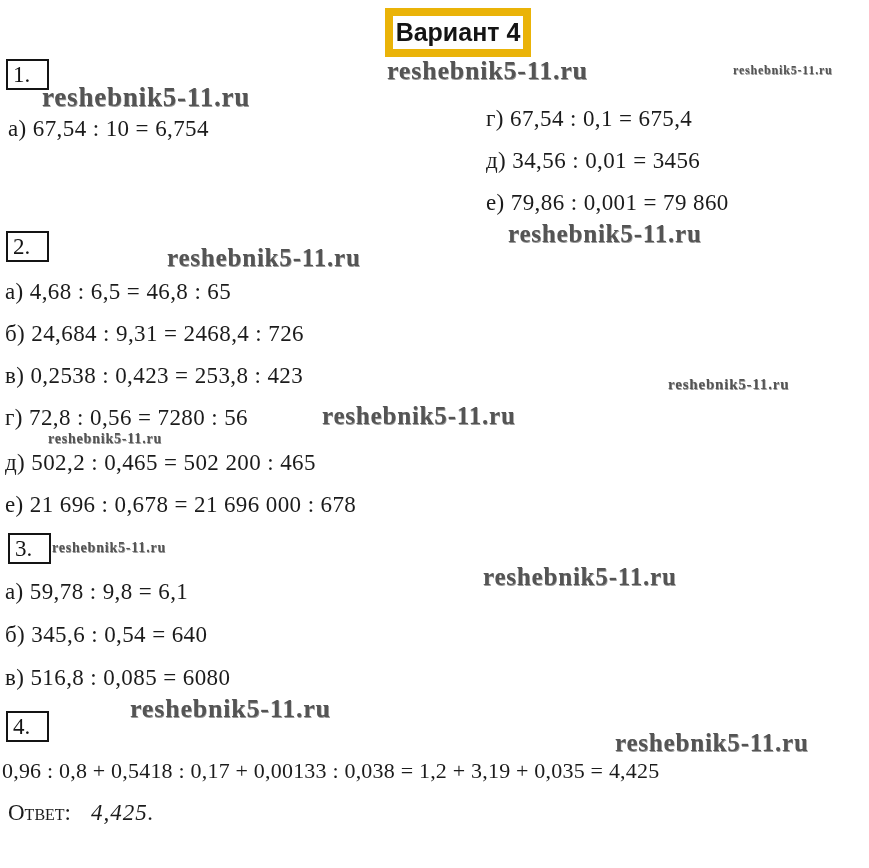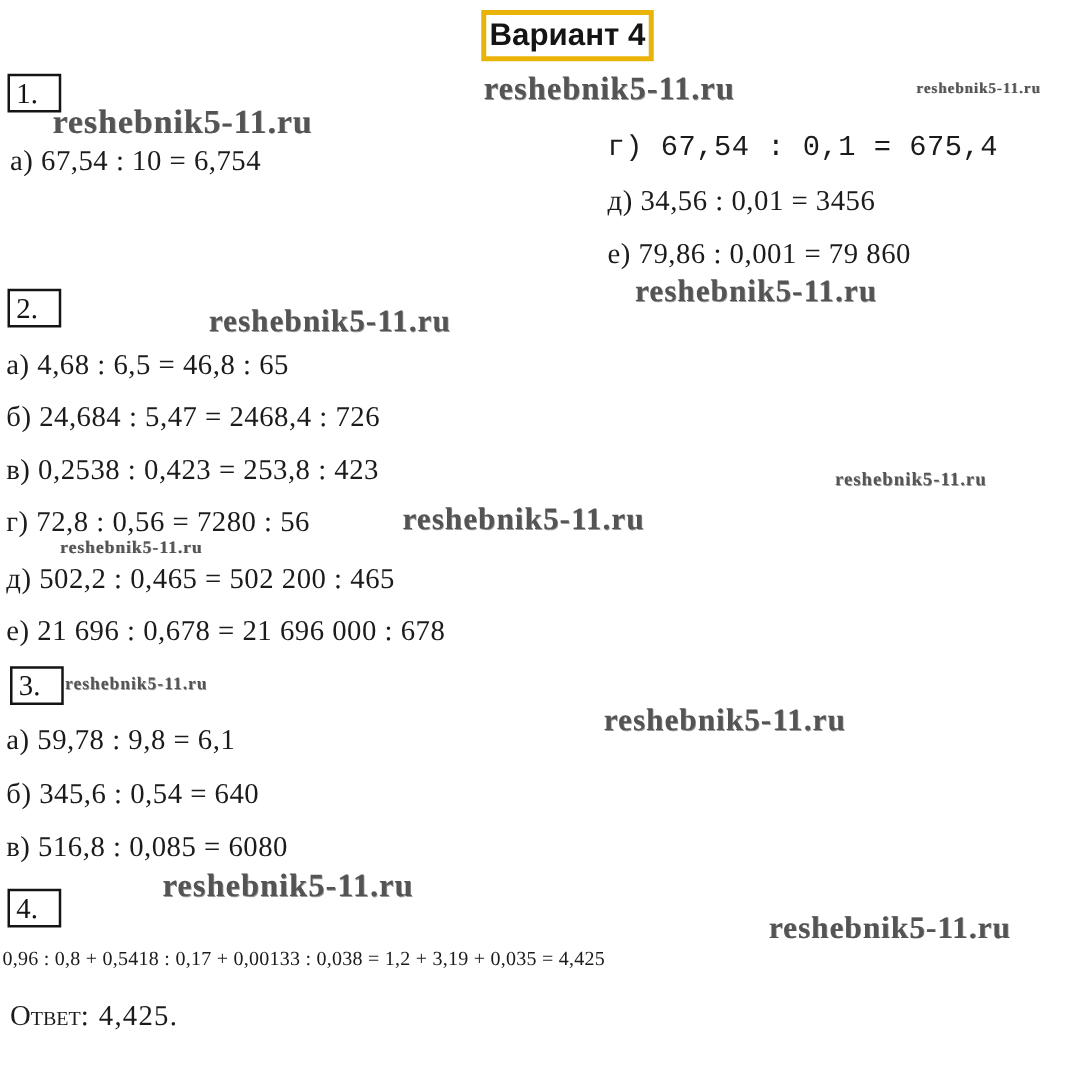--- a/index.html
+++ b/index.html
@@ -2,44 +2,44 @@
 <html><head>
 <meta charset="utf-8">
 <style>
   html,body{margin:0;padding:0;background:#ffffff;}
   .page{
     position:relative;width:869px;height:868px;background:#ffffff;overflow:hidden;
     font-family:"Liberation Serif", serif;color:#1b1b1b;
   }
   .title-box{
     position:absolute;left:385px;top:8px;width:130px;height:33px;
-    border:4px solid #eab308;display:flex;align-items:center;justify-content:center;
+    border:8px solid #eab308;display:flex;align-items:center;justify-content:center;
     font-family:"Liberation Sans", sans-serif;font-weight:bold;font-size:25px;color:#141414;
     background:#fff;
   }
   .num-box{
     position:absolute;width:34px;height:27px;border:2px solid #141414;
     display:flex;align-items:center;justify-content:flex-start;padding-left:5px;
     font-size:23px;color:#141414;background:#fff;line-height:1;
   }
   .eq{
     position:absolute;font-size:23px;letter-spacing:0.4px;white-space:nowrap;
     color:#1b1b1b;line-height:1.2;
   }
-  .eq-long{font-size:16px;letter-spacing:0.2px;}
+  .eq-long{font-size:22px;letter-spacing:0.2px;}
   .wm{
     position:absolute;font-family:"Liberation Serif", serif;font-weight:bold;
     color:#545454;white-space:nowrap;letter-spacing:0.8px;
     text-shadow:0.6px 0.6px 0 #9a9a9a;
   }
   .answer{
     position:absolute;left:8px;top:800px;font-size:23px;color:#1b1b1b;white-space:nowrap;
   }
   .answer .lbl{font-variant:small-caps;text-align:right;}
-  .answer .val{margin-left:8px;letter-spacing:1px;}
+  .answer .val{margin-left:20px;letter-spacing:1px;font-style:italic;}
 </style>
 </head>
 <body>
 
 <div class="page">
 
   <div class="title-box">Вариант 4</div>
 
   <div class="wm" style="left:387px;top:56px;font-size:26px;">reshebnik5-11.ru</div>
   <div class="wm" style="left:733px;top:63px;font-size:12px;">reshebnik5-11.ru</div>
@@ -49,27 +49,27 @@
   <div class="wm" style="left:668px;top:376px;font-size:15px;">reshebnik5-11.ru</div>
   <div class="wm" style="left:322px;top:402px;font-size:25px;">reshebnik5-11.ru</div>
   <div class="wm" style="left:48px;top:431px;font-size:14px;">reshebnik5-11.ru</div>
   <div class="wm" style="left:52px;top:540px;font-size:14px;">reshebnik5-11.ru</div>
   <div class="wm" style="left:483px;top:563px;font-size:25px;">reshebnik5-11.ru</div>
   <div class="wm" style="left:130px;top:694px;font-size:26px;">reshebnik5-11.ru</div>
   <div class="wm" style="left:615px;top:729px;font-size:25px;">reshebnik5-11.ru</div>
 
   <div class="num-box" style="left:6px;top:59px;">1.</div>
   <div class="eq" style="left:8px;top:105px;margin-top:10px;">а) 67,54 : 10 = 6,754</div>
-  <div class="eq" style="left:486px;top:105px;font-family:Liberation Mono, monospace;">г) 67,54 : 0,1 = 675,4</div>
+  <div class="eq" style="left:486px;top:105px;">г) 67,54 : 0,1 = 675,4</div>
   <div class="eq" style="left:486px;top:147px;">д) 34,56 : 0,01 = 3456</div>
   <div class="eq" style="left:486px;top:189px;">е) 79,86 : 0,001 = 79 860</div>
 
   <div class="num-box" style="left:6px;top:231px;">2.</div>
   <div class="eq" style="left:5px;top:278px;">а) 4,68 : 6,5 = 46,8 : 65</div>
-  <div class="eq" style="left:5px;top:320px;">б) 24,684 : 5,47 = 2468,4 : 726</div>
+  <div class="eq" style="left:5px;top:320px;">б) 24,684 : 9,31 = 2468,4 : 726</div>
   <div class="eq" style="left:5px;top:362px;">в) 0,2538 : 0,423 = 253,8 : 423</div>
   <div class="eq" style="left:5px;top:404px;">г) 72,8 : 0,56 = 7280 : 56</div>
   <div class="eq" style="left:5px;top:449px;">д) 502,2 : 0,465 = 502 200 : 465</div>
   <div class="eq" style="left:5px;top:491px;">е) 21 696 : 0,678 = 21 696 000 : 678</div>
 
   <div class="num-box" style="left:8px;top:533px;">3.</div>
   <div class="eq" style="left:5px;top:578px;">а) 59,78 : 9,8 = 6,1</div>
   <div class="eq" style="left:5px;top:621px;">б) 345,6 : 0,54 = 640</div>
   <div class="eq" style="left:5px;top:664px;">в) 516,8 : 0,085 = 6080</div>
 

